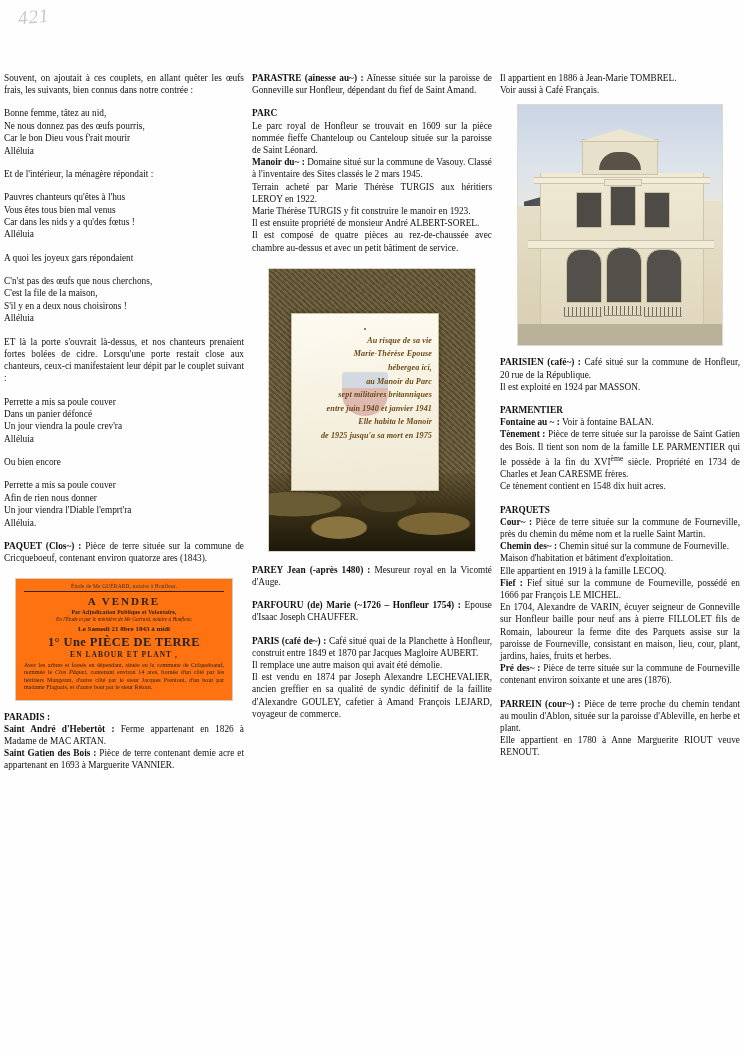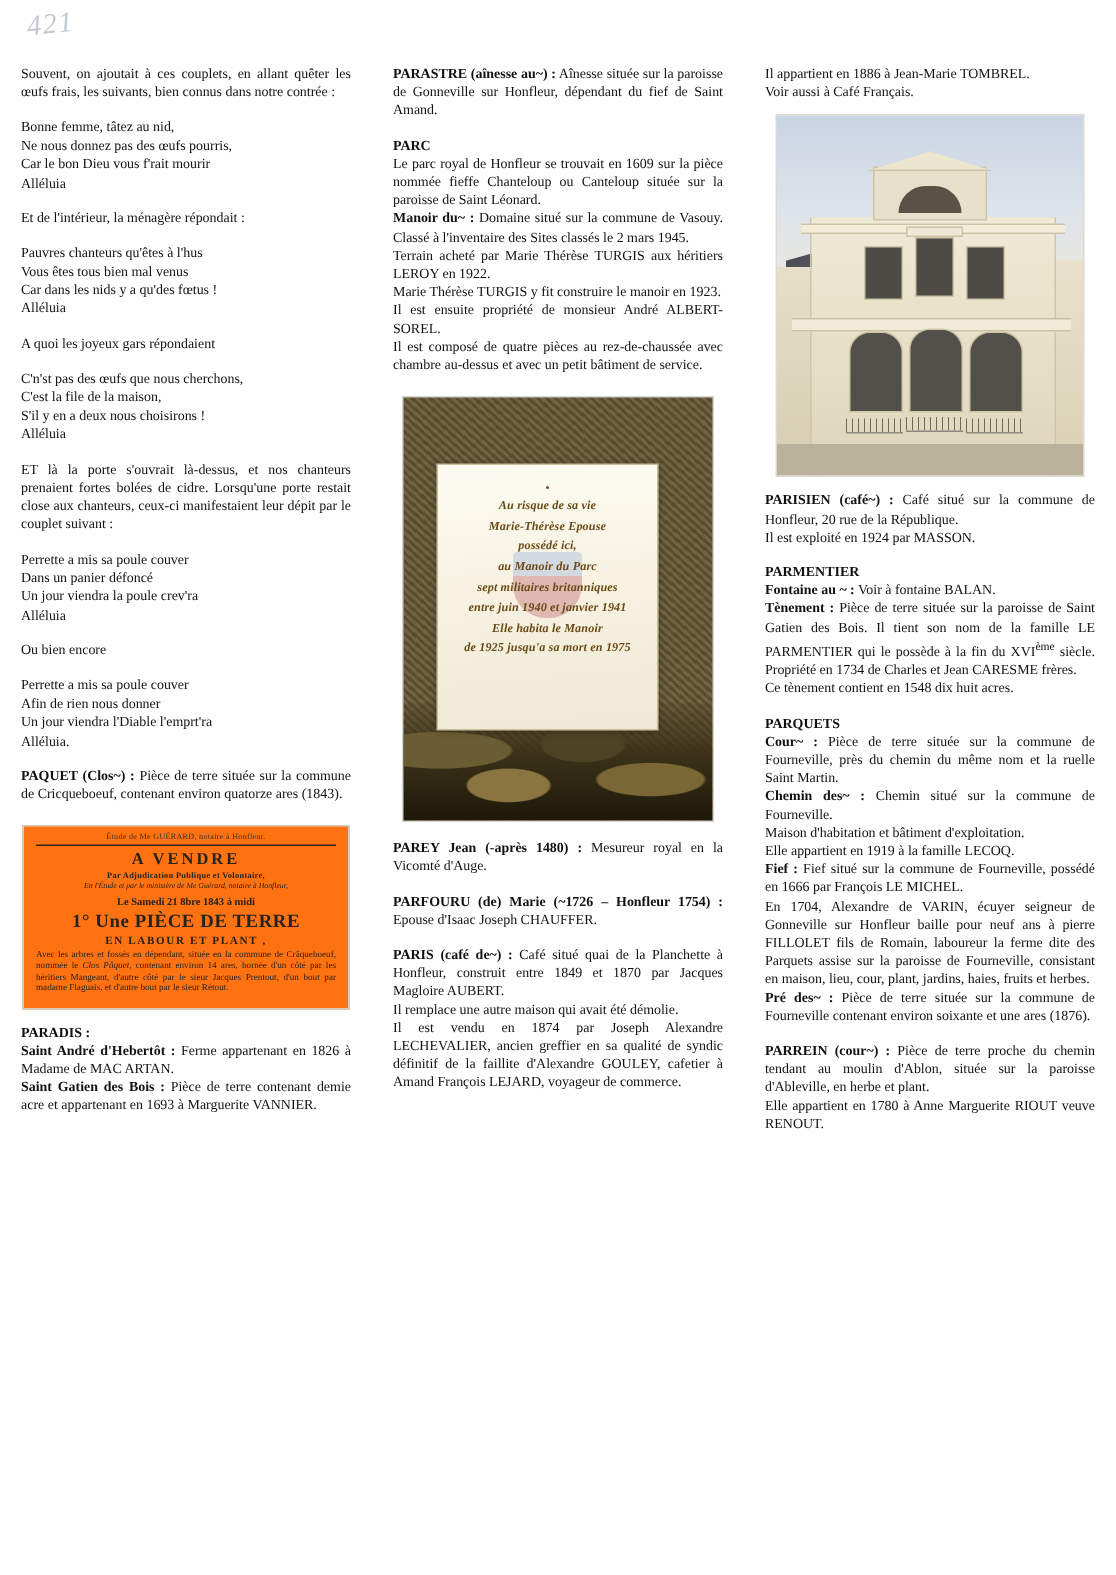--- a/index.html
+++ b/index.html
@@ -35,22 +35,23 @@
   .columns {
     position: absolute;
     left: 0;
     top: 44px;
     width: 744px;
     display: flex;
     gap: 0px;
   }
   .col {
     width: 248px;
-    padding: 0 14px;
+    padding: 0 4px;
     box-sizing: border-box;
+    margin-top: 28px;
   }
   p {
     margin: 0 0 0 0;
     font-size: 9.3px;
     line-height: 12.2px;
     text-align: justify;
     text-justify: inter-word;
     hyphens: none;
   }
   p.just { text-align: justify; }
@@ -190,20 +191,21 @@
     position: relative;
     z-index: 2;
     font-family: "Liberation Serif", serif;
     font-style: italic;
     font-weight: bold;
     color: #6a4a16;
     font-size: 8.1px;
     line-height: 13.6px;
     letter-spacing: .1px;
     white-space: nowrap;
+    text-align: right;
   }
   .plaque-photo .stone .dot {
     width: 2px; height: 2px; background: #7a4a2a; border-radius: 50%;
     margin: 0 auto 4px auto;
   }
 
   
   .building-photo {
     width: 204px;
     height: 240px;
@@ -339,21 +341,21 @@
       <p class="just">Il est composé de quatre pièces au rez-de-chaussée avec chambre au-dessus et avec un petit bâtiment de service.</p>
 
       <div class="plaque-photo">
         <div class="grit"></div>
         <div class="leaves-bottom"></div>
         <div class="stone">
           <div class="crest"></div>
           <div class="dot"></div>
           <div class="pl-line">Au risque de sa vie</div>
           <div class="pl-line">Marie-Thérèse Epouse</div>
-          <div class="pl-line">possédé ici,</div>
+          <div class="pl-line">hébergea ici,</div>
           <div class="pl-line">au Manoir du Parc</div>
           <div class="pl-line">sept militaires britanniques</div>
           <div class="pl-line">entre juin 1940 et janvier 1941</div>
           <div class="pl-line">Elle habita le Manoir</div>
           <div class="pl-line">de 1925 jusqu'a sa mort en 1975</div>
         </div>
       </div>
 
       <p class="just"><b>PAREY Jean (-après 1480) :</b><span> Mesureur royal en la Vicomté d'Auge.</span></p>
       <div class="gap"></div>

